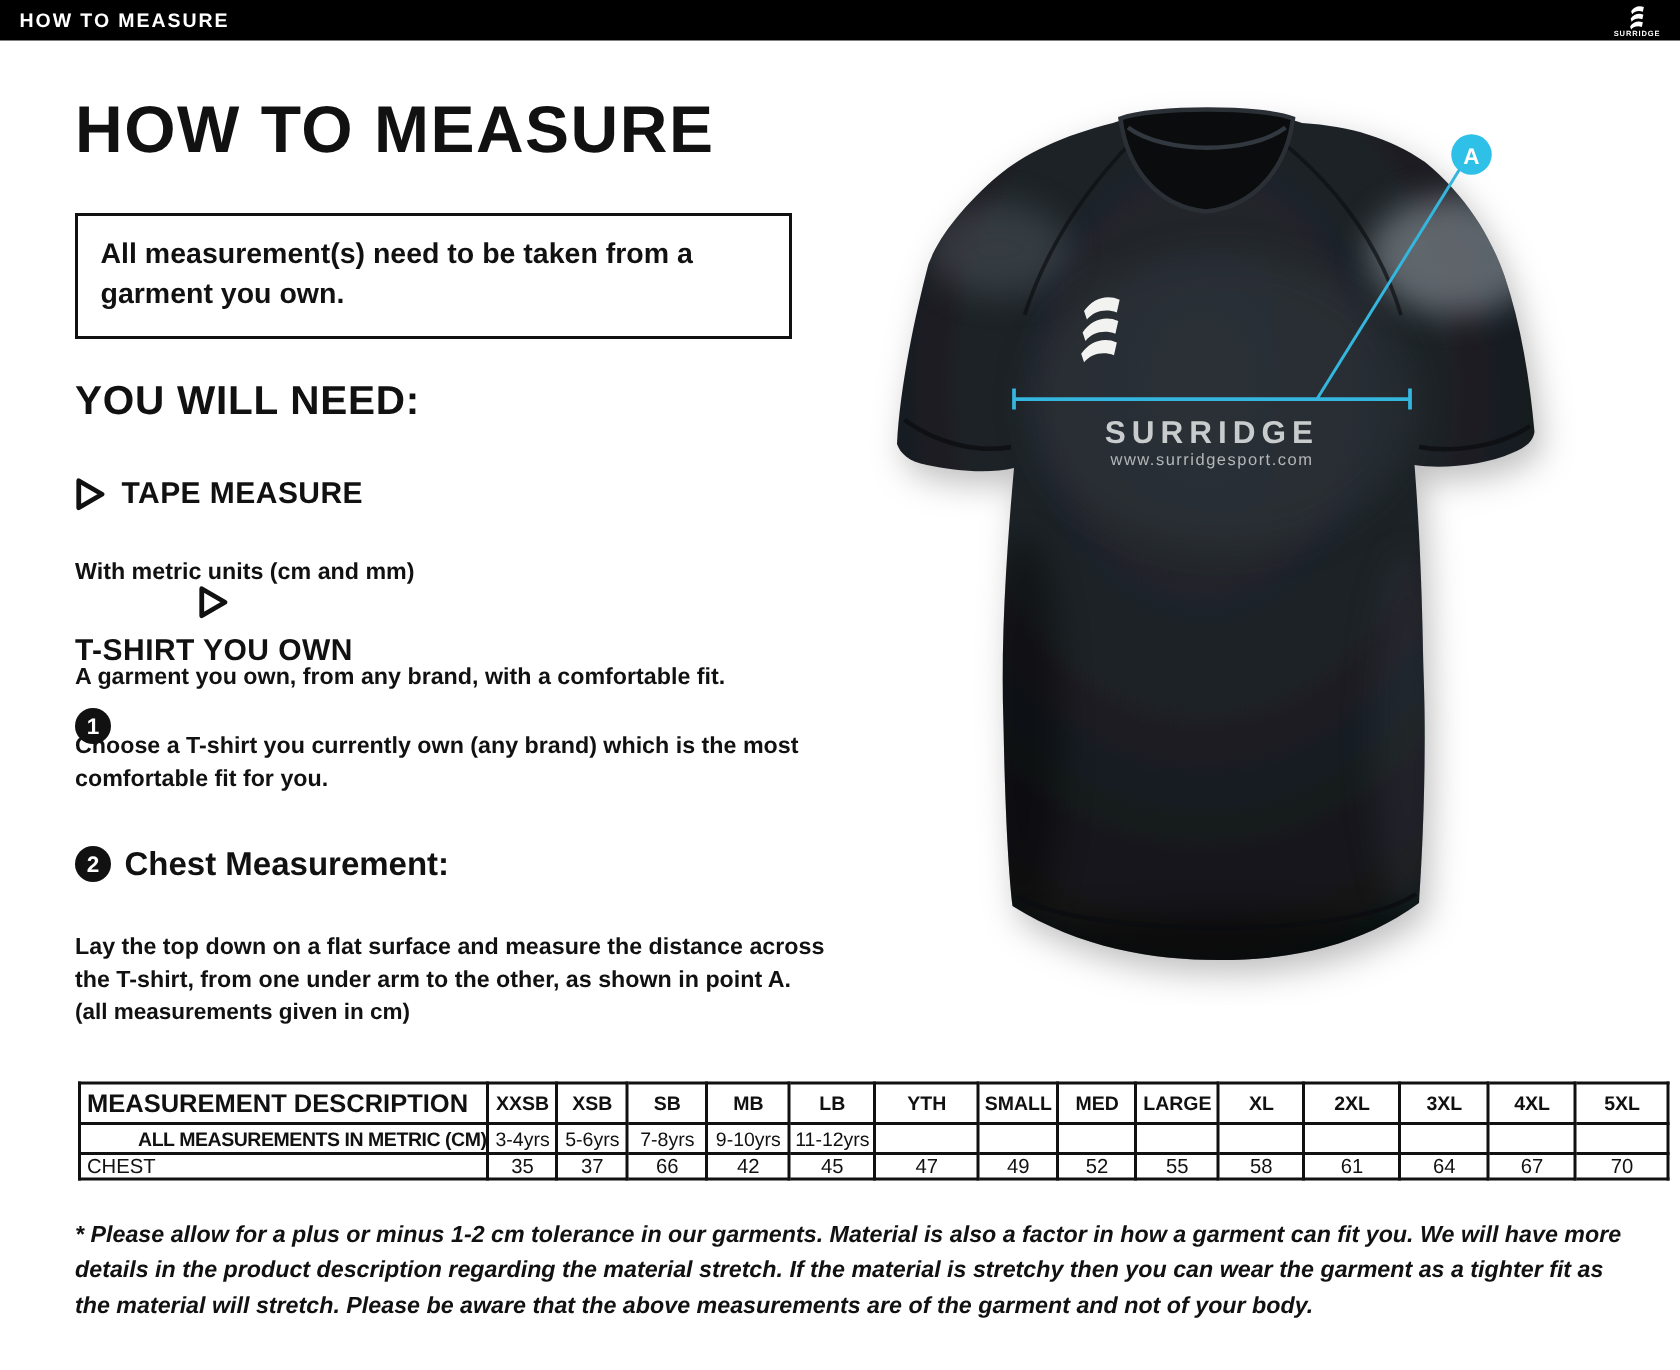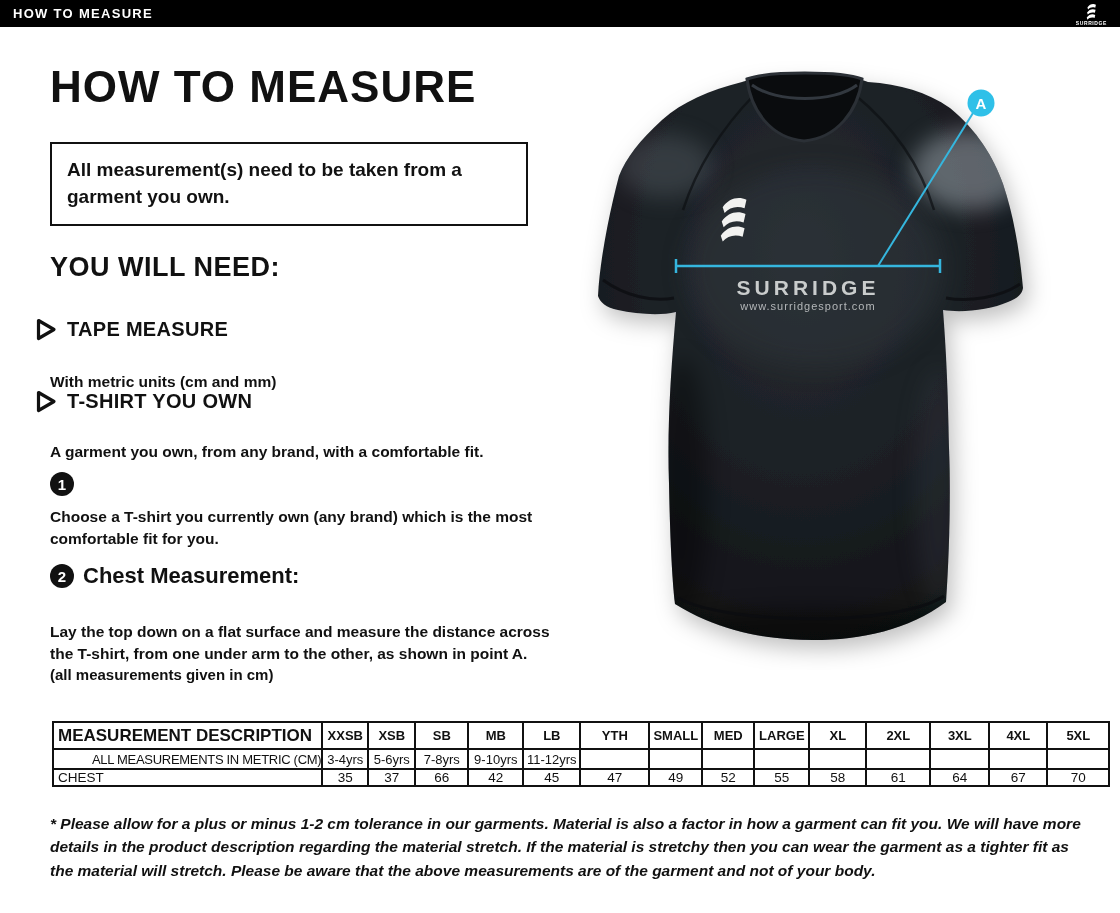--- a/index.html
+++ b/index.html
@@ -24,21 +24,21 @@
   }
   .notice-box {
     position:absolute; left:50px; top:142px; width:478px; min-height:84px;
     border:2px solid #111; padding:13px 15px;
     font-size:19px; font-weight:bold; line-height:1.42;
   }
   .ywn-title {
     position:absolute; left:50px; top:252px;
     font-size:27px; font-weight:bold; letter-spacing:0.5px;
   }
-  .need-item { position:absolute; left:36px; display:flex; align-items:center; gap:10px; }
+  .need-item { position:absolute; left:50px; display:flex; align-items:center; gap:10px; }
   .need-item .tri { display:block; }
   .need-title { font-size:20px; font-weight:bold; letter-spacing:0.3px; }
   .need-desc { position:absolute; left:50px; font-size:15.5px; font-weight:bold;margin-top:26px; }
   .step-head { position:absolute; left:50px; display:flex; align-items:center; gap:9px; }
   .step-num {
     width:24px; height:24px; border-radius:50%; background:#111; color:#fff;
     font-size:15px; font-weight:bold; display:flex; align-items:center; justify-content:center;
     flex:0 0 auto;
   }
   .step-title { font-size:22px; font-weight:bold; }
@@ -54,21 +54,21 @@
     position:absolute; left:52px; top:721px; border-collapse:collapse;
     table-layout:fixed; background:#fff;border-radius:23px;
   }
   .size-table th, .size-table td {
     border:2px solid #111; text-align:center; vertical-align:middle;
     overflow:hidden; white-space:nowrap;
   }
   .size-table thead th { height:27px; font-size:13px; font-weight:bold; }
   .size-table thead th.desc-col { text-align:left; padding-left:4px; font-size:17px; }
   .size-table tbody tr.metric-row td { height:20px; font-size:13px; }
-  .size-table tbody tr.metric-row td.row-label { font-weight:normal; letter-spacing:-0.3px;padding-left:38px; }
+  .size-table tbody tr.metric-row td.row-label { font-weight:bold; letter-spacing:-0.3px;padding-left:38px; }
   .size-table tbody tr.chest-row td { height:16px; font-size:13.5px; }
   .size-table td.row-label { text-align:left; padding-left:4px; }
   
   .footnote {
     position:absolute; left:50px; top:812px; width:1040px;
     font-size:15.5px; font-weight:bold; font-style:italic; line-height:1.5;
   }
   
   .shirt-wrap { position:absolute; left:570px; top:58px; width:500px; height:612px; }
 </style>
@@ -94,32 +94,32 @@
 <h2 class="ywn-title">YOU WILL NEED:</h2>
 
 <div class="need-item" style="top:318px;">
   <svg class="tri" width="21" height="23" viewBox="0 0 21 23">
     <polygon points="2.5,2.5 18,11.5 2.5,20.5" fill="#fff" stroke="#111" stroke-width="3.2" stroke-linejoin="round"></polygon>
   </svg>
   <span class="need-title">TAPE MEASURE</span>
 </div>
 <div class="need-desc" style="top:347px;">With metric units (cm and mm)</div>
 
-<div class="need-item" style="top:390px;">
+<div class="need-item" style="top:390px;flex-direction:column;">
   <svg class="tri" width="21" height="23" viewBox="0 0 21 23">
     <polygon points="2.5,2.5 18,11.5 2.5,20.5" fill="#fff" stroke="#111" stroke-width="3.2" stroke-linejoin="round"></polygon>
   </svg>
   <span class="need-title">T-SHIRT YOU OWN</span>
 </div>
 <div class="need-desc" style="top:417px;">A garment you own, from any brand, with a comfortable fit.</div>
 
 <div class="step-head" style="top:472px;">
   <span class="step-num">1</span>
 </div>
-<div class="step-desc" style="top:506px;">Choose a T-shirt you currently own (any brand) which is the most comfortable fit for you.</div>
+<div class="step-desc" style="top:487px;">Choose a T-shirt you currently own (any brand) which is the most comfortable fit for you.</div>
 
 <div class="step-head" style="top:563px;">
   <span class="step-num">2</span>
   <span class="step-title">Chest Measurement:</span>
 </div>
 <div class="step-desc" style="top:621px;">Lay the top down on a flat surface and measure the distance across the T-shirt, from one under arm to the other, as shown in point A.</div>
 
 <div class="size-head">
   <span class="size-sub">(all measurements given in cm)</span>
 </div>

